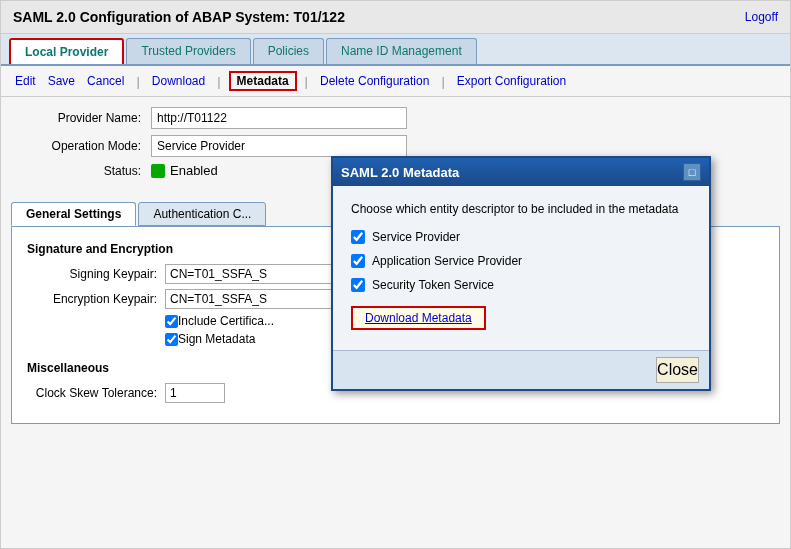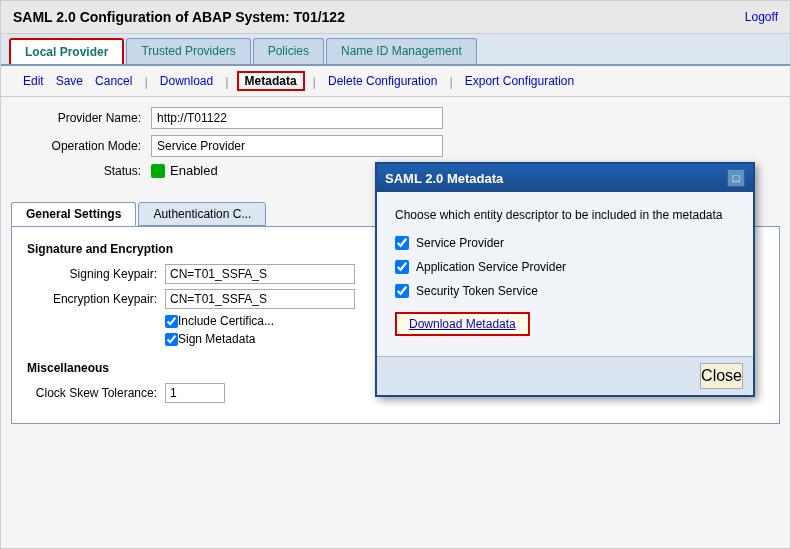--- a/index.html
+++ b/index.html
@@ -63,21 +63,21 @@
     }
 
     .tab.active {
       background: #fff;
       border: 2px solid #cc0000;
       border-bottom: none;
       font-weight: bold;
     }
 
     .toolbar {
-      padding: 5px 18px;
+      padding: 5px 10px;
       background: #f5f5f5;
       border-bottom: 1px solid #ccc;
       display: flex;
       align-items: center;
       gap: 4px;
     }
 
     .toolbar-btn {
       background: none;
       border: none;
@@ -112,21 +112,21 @@
 
     .form-label {
       text-align: right;
       width: 120px;
       margin-right: 10px;
       color: #000000;
       font-size: 12px;
     }
 
     .form-input {
-      width: 292px;
+      width: 256px;
       border: 1px solid #aaa;
       padding: 2px 5px;
       font-size: 12px;
       background: #fff;
       height: 22px;
     }
 
     .status-row {
       display: flex;
       align-items: center;
@@ -223,23 +223,22 @@
     .misc-section {
       margin-top: 15px;
     }
 
     .modal {
       width: 380px;
       background: #f0f4f8;
       border: 2px solid #1a4a8a;
       box-shadow: 3px 3px 8px rgba(0,0,0,0.4);
       position: absolute;
-      top: 161px;
+      top: 155px;
       left: 330px;
-      margin-left: 44px;
     }
 
     .modal-header {
       background: linear-gradient(to bottom, #2060b0, #1a4a8a);
       color: #fff;
       padding: 5px 8px;
       display: flex;
       justify-content: space-between;
       align-items: center;
       font-size: 13px;

